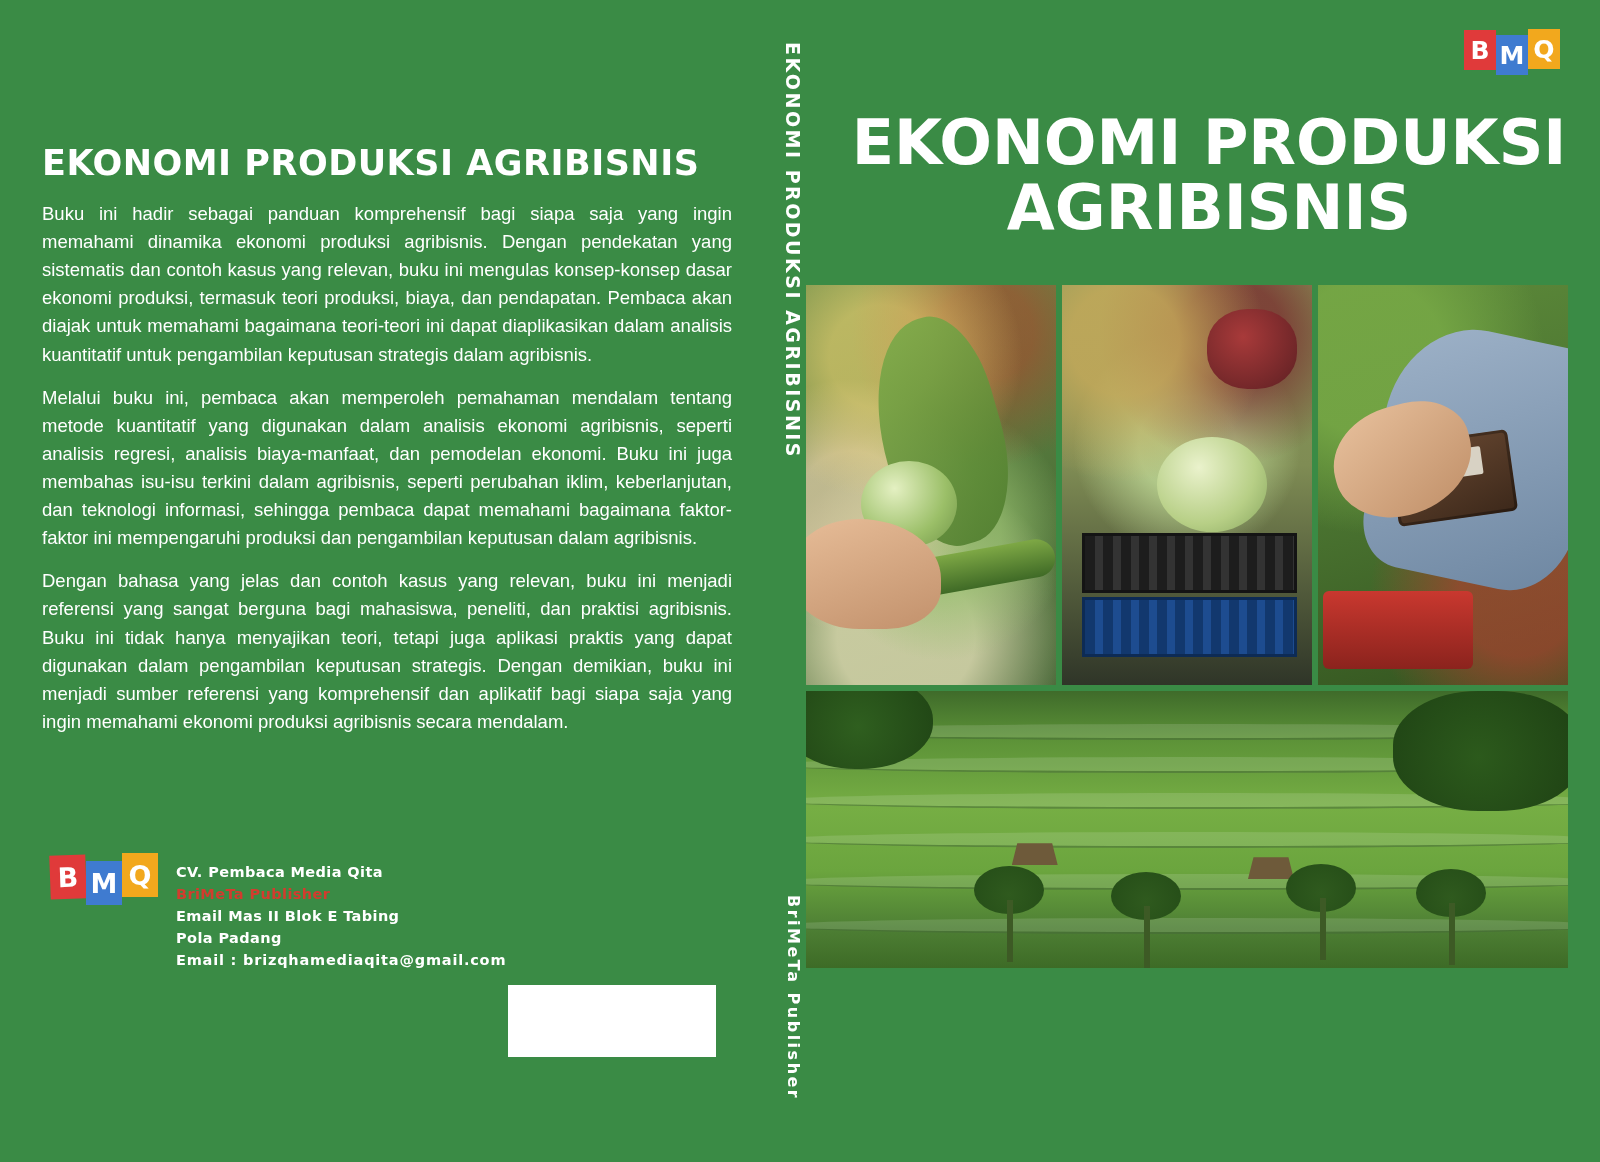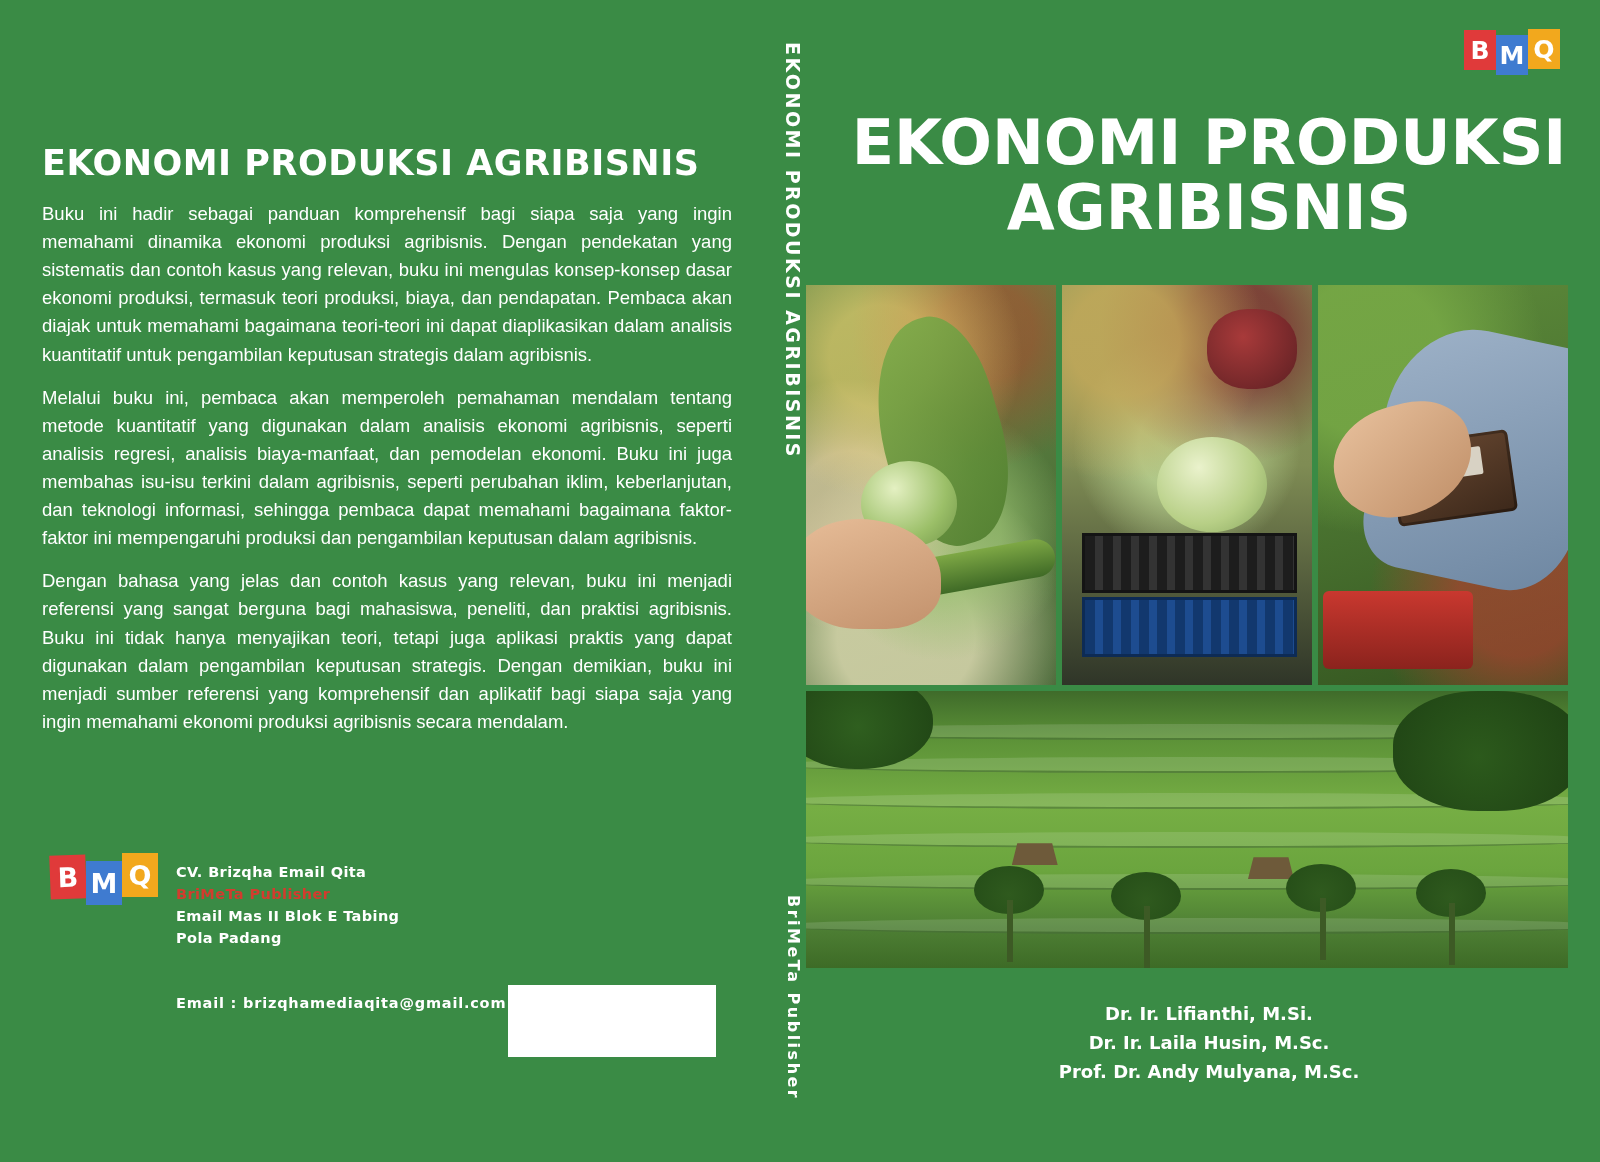--- a/index.html
+++ b/index.html
@@ -70,21 +70,21 @@
   #publisher-lines {
     color: #ffffff;
     font-size: 14.5px;
     line-height: 1.52;
     font-weight: bold;
     font-family: "DejaVu Sans", sans-serif;
     letter-spacing: 0.4px;
     padding-top: 6px;
   }
   #publisher-lines .brimeta { color: #d23c2e; }
-  #publisher-lines .email { font-weight: bold; letter-spacing: 0.8px; margin-top: 43px; }
+  #publisher-lines .email { font-weight: bold; letter-spacing: 0.8px; }
 
   
   #barcode-box {
     position: absolute;
     left: 508px; top: 985px;
     width: 208px; height: 72px;
     background: #ffffff;
   }
 
   
@@ -344,21 +344,21 @@
       <p>Dengan bahasa yang jelas dan contoh kasus yang relevan, buku ini menjadi referensi yang sangat berguna bagi mahasiswa, peneliti, dan praktisi agribisnis. Buku ini tidak hanya menyajikan teori, tetapi juga aplikasi praktis yang dapat digunakan dalam pengambilan keputusan strategis. Dengan demikian, buku ini menjadi sumber referensi yang komprehensif dan aplikatif bagi siapa saja yang ingin memahami ekonomi produksi agribisnis secara mendalam.</p>
     </div>
 
     <div id="publisher-block">
       <div class="bmq-logo">
         <span class="tile t-b">B</span>
         <span class="tile t-m">M</span>
         <span class="tile t-q">Q</span>
       </div>
       <div id="publisher-lines">
-        <div>CV. Brizqha Email Qita</div>
+        <div>CV. Pembaca Media Qita</div>
         <div class="brimeta">BriMeTa Publisher</div>
         <div>Email Mas II Blok E Tabing</div>
         <div>Pola Padang</div>
         <div class="email">Email : brizqhamediaqita@gmail.com</div>
       </div>
     </div>
 
     <div id="barcode-box"></div>
   </div>
 
@@ -426,19 +426,14 @@
         <div class="crown"></div>
         <div class="trunk"></div>
       </div>
       <div class="palm" style="left:80%; bottom:1%">
         <div class="crown"></div>
         <div class="trunk"></div>
       </div>
     </div>
   </div>
 
-  <div id="authors">
-    <div>Dr. Ir. Lifianthi, M.Si.</div>
-    <div>Dr. Ir. Laila Husin, M.Sc.</div>
-    <div>Prof. Dr. Andy Mulyana, M.Sc.</div>
-  </div>
 
 </div>
 
 </body></html>

